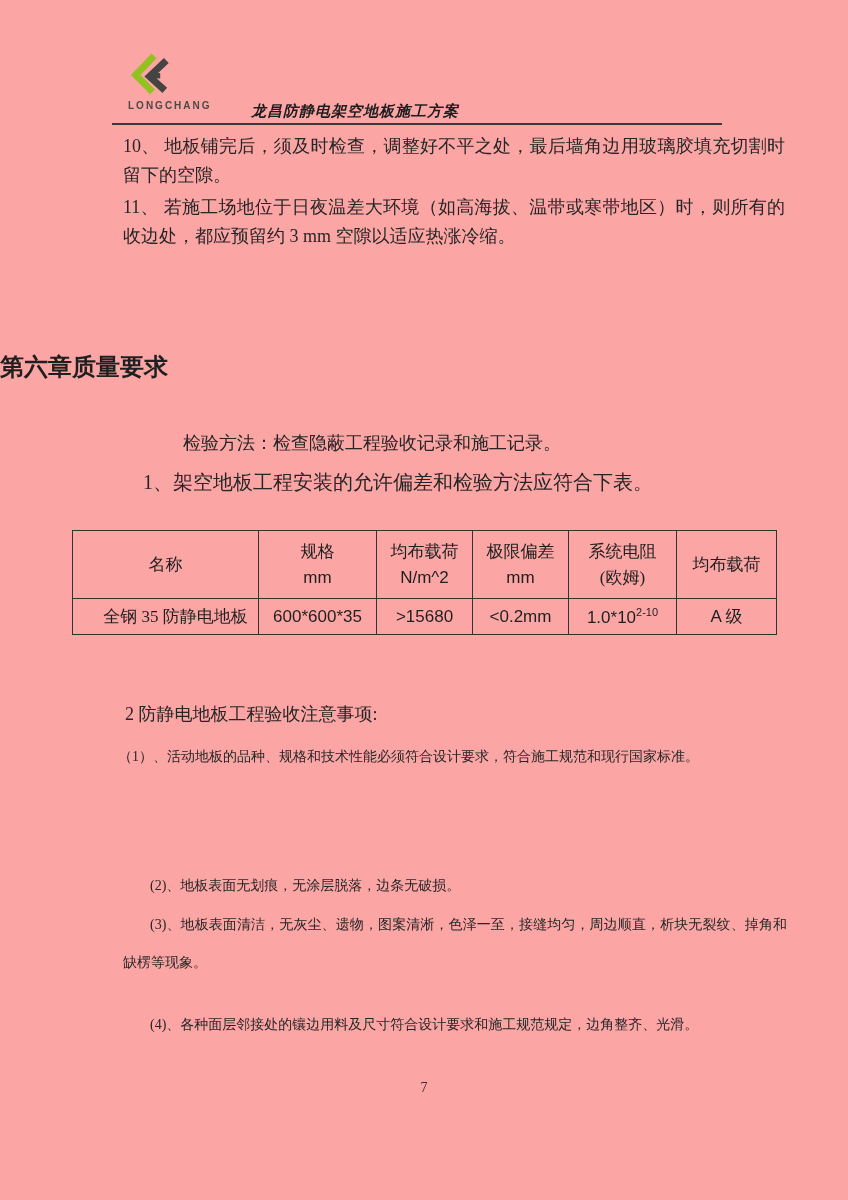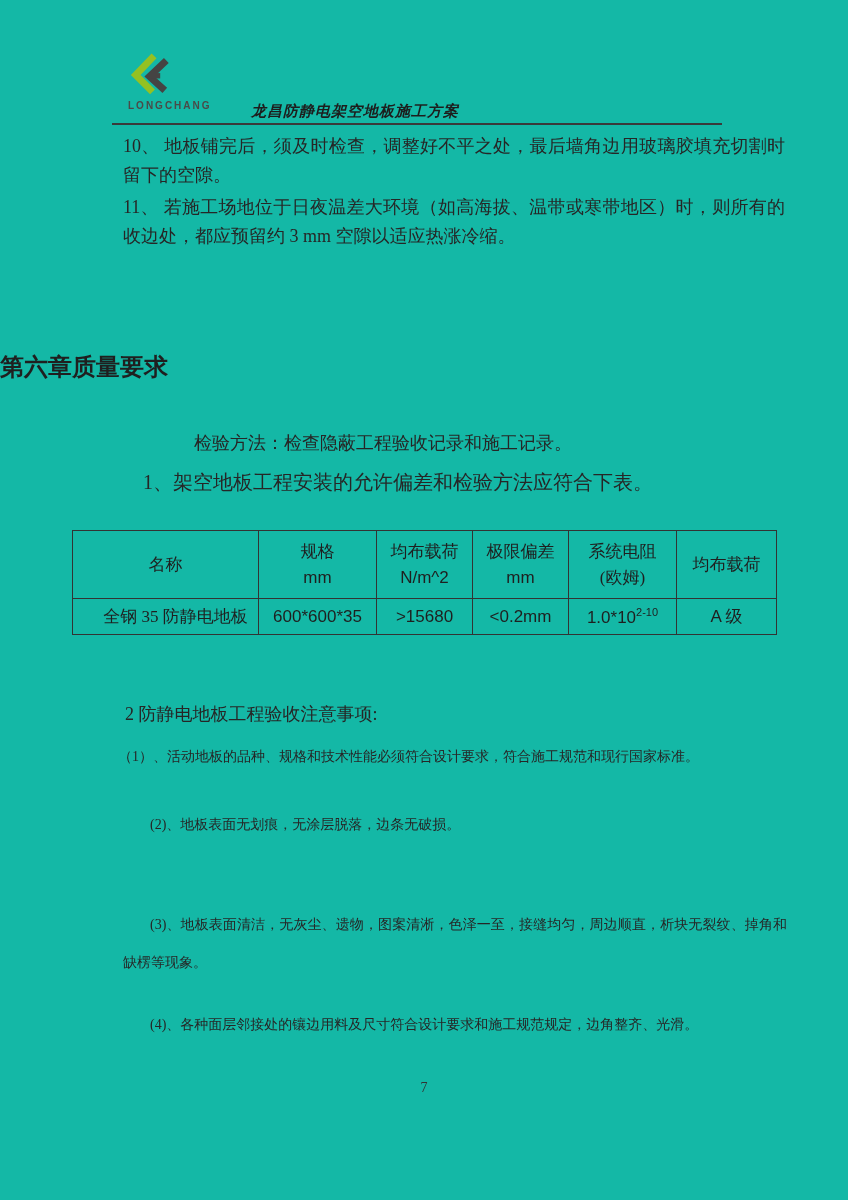--- a/index.html
+++ b/index.html
@@ -1,20 +1,20 @@
 <!DOCTYPE html>
 <html><head>
 <meta charset="utf-8">
 <style>
   * { margin:0; padding:0; box-sizing:border-box; }
   body { background:#ffffff; }
   .page {
     position:relative;
     width:848px; height:1200px;
-    background:#14b8a6;
+    background:#fca5a5;
     font-family:"Liberation Serif","DejaVu Serif",serif;
     color:#262626;
     overflow:hidden;
   }
   
   .logo { position:absolute; top:52px; left:128px; width:80px; text-align:left; }
   .logo-mark { display:block; }
   .logo-text {
     display:block; margin-top:2px;
     font-family:"Liberation Sans","DejaVu Sans",sans-serif;
@@ -35,21 +35,21 @@
     position:absolute; left:123px; width:662px;
     font-size:18px; line-height:29px; color:#262626;
     text-align:justify;
   }
   .p10 { top:132px; }
   .p11 { top:193px; }
   .chapter-title {
     position:absolute; top:350px; left:0; width:848px;
     font-size:24px; line-height:34px; color:#1f1f1f;
   }
-  .method-line { position:absolute; top:431px; left:183px; font-size:18px;margin-left:11px; }
+  .method-line { position:absolute; top:431px; left:183px; font-size:18px; }
   .item1-line  { position:absolute; top:469px; left:143px; font-size:20px;text-align:center; }
   
   .spec-table {
     position:absolute; top:530px; left:72px;
     border-collapse:collapse; table-layout:fixed; width:704px;
     font-size:17px; color:#1f1f1f;
   }
   .spec-table th, .spec-table td {
     border:1.5px solid #333333;
     text-align:center; vertical-align:middle;
@@ -59,21 +59,21 @@
   .spec-table td { height:36px; }
   .th-line { line-height:26px; }
   .th-sub  { line-height:26px; font-family:"Liberation Sans","DejaVu Sans",sans-serif; }
   .cell-name { text-align:left; padding-left:20px; }
   .num { font-family:Liberation Sans, sans-serif; }
   .num sup { font-size:11px; }
   
   .notes-heading { position:absolute; top:702px; left:125px; font-size:18px; }
   .note { position:absolute; left:123px; width:664px; font-size:14px; line-height:38px; text-align:justify; }
   .n1 { top:738px; left:118px; width:669px; }
-  .n2 { top:806px; text-indent:27px; }
+  .n2 { top:867px; text-indent:27px; }
   .n3 { top:906px; text-indent:27px; }
   .n4 { top:1006px; text-indent:27px; }
   .page-number {
     position:absolute; top:1080px; left:0; width:848px;
     text-align:center; font-size:14px; color:#333333;
   }
 </style>
 </head>
 <body>
 

